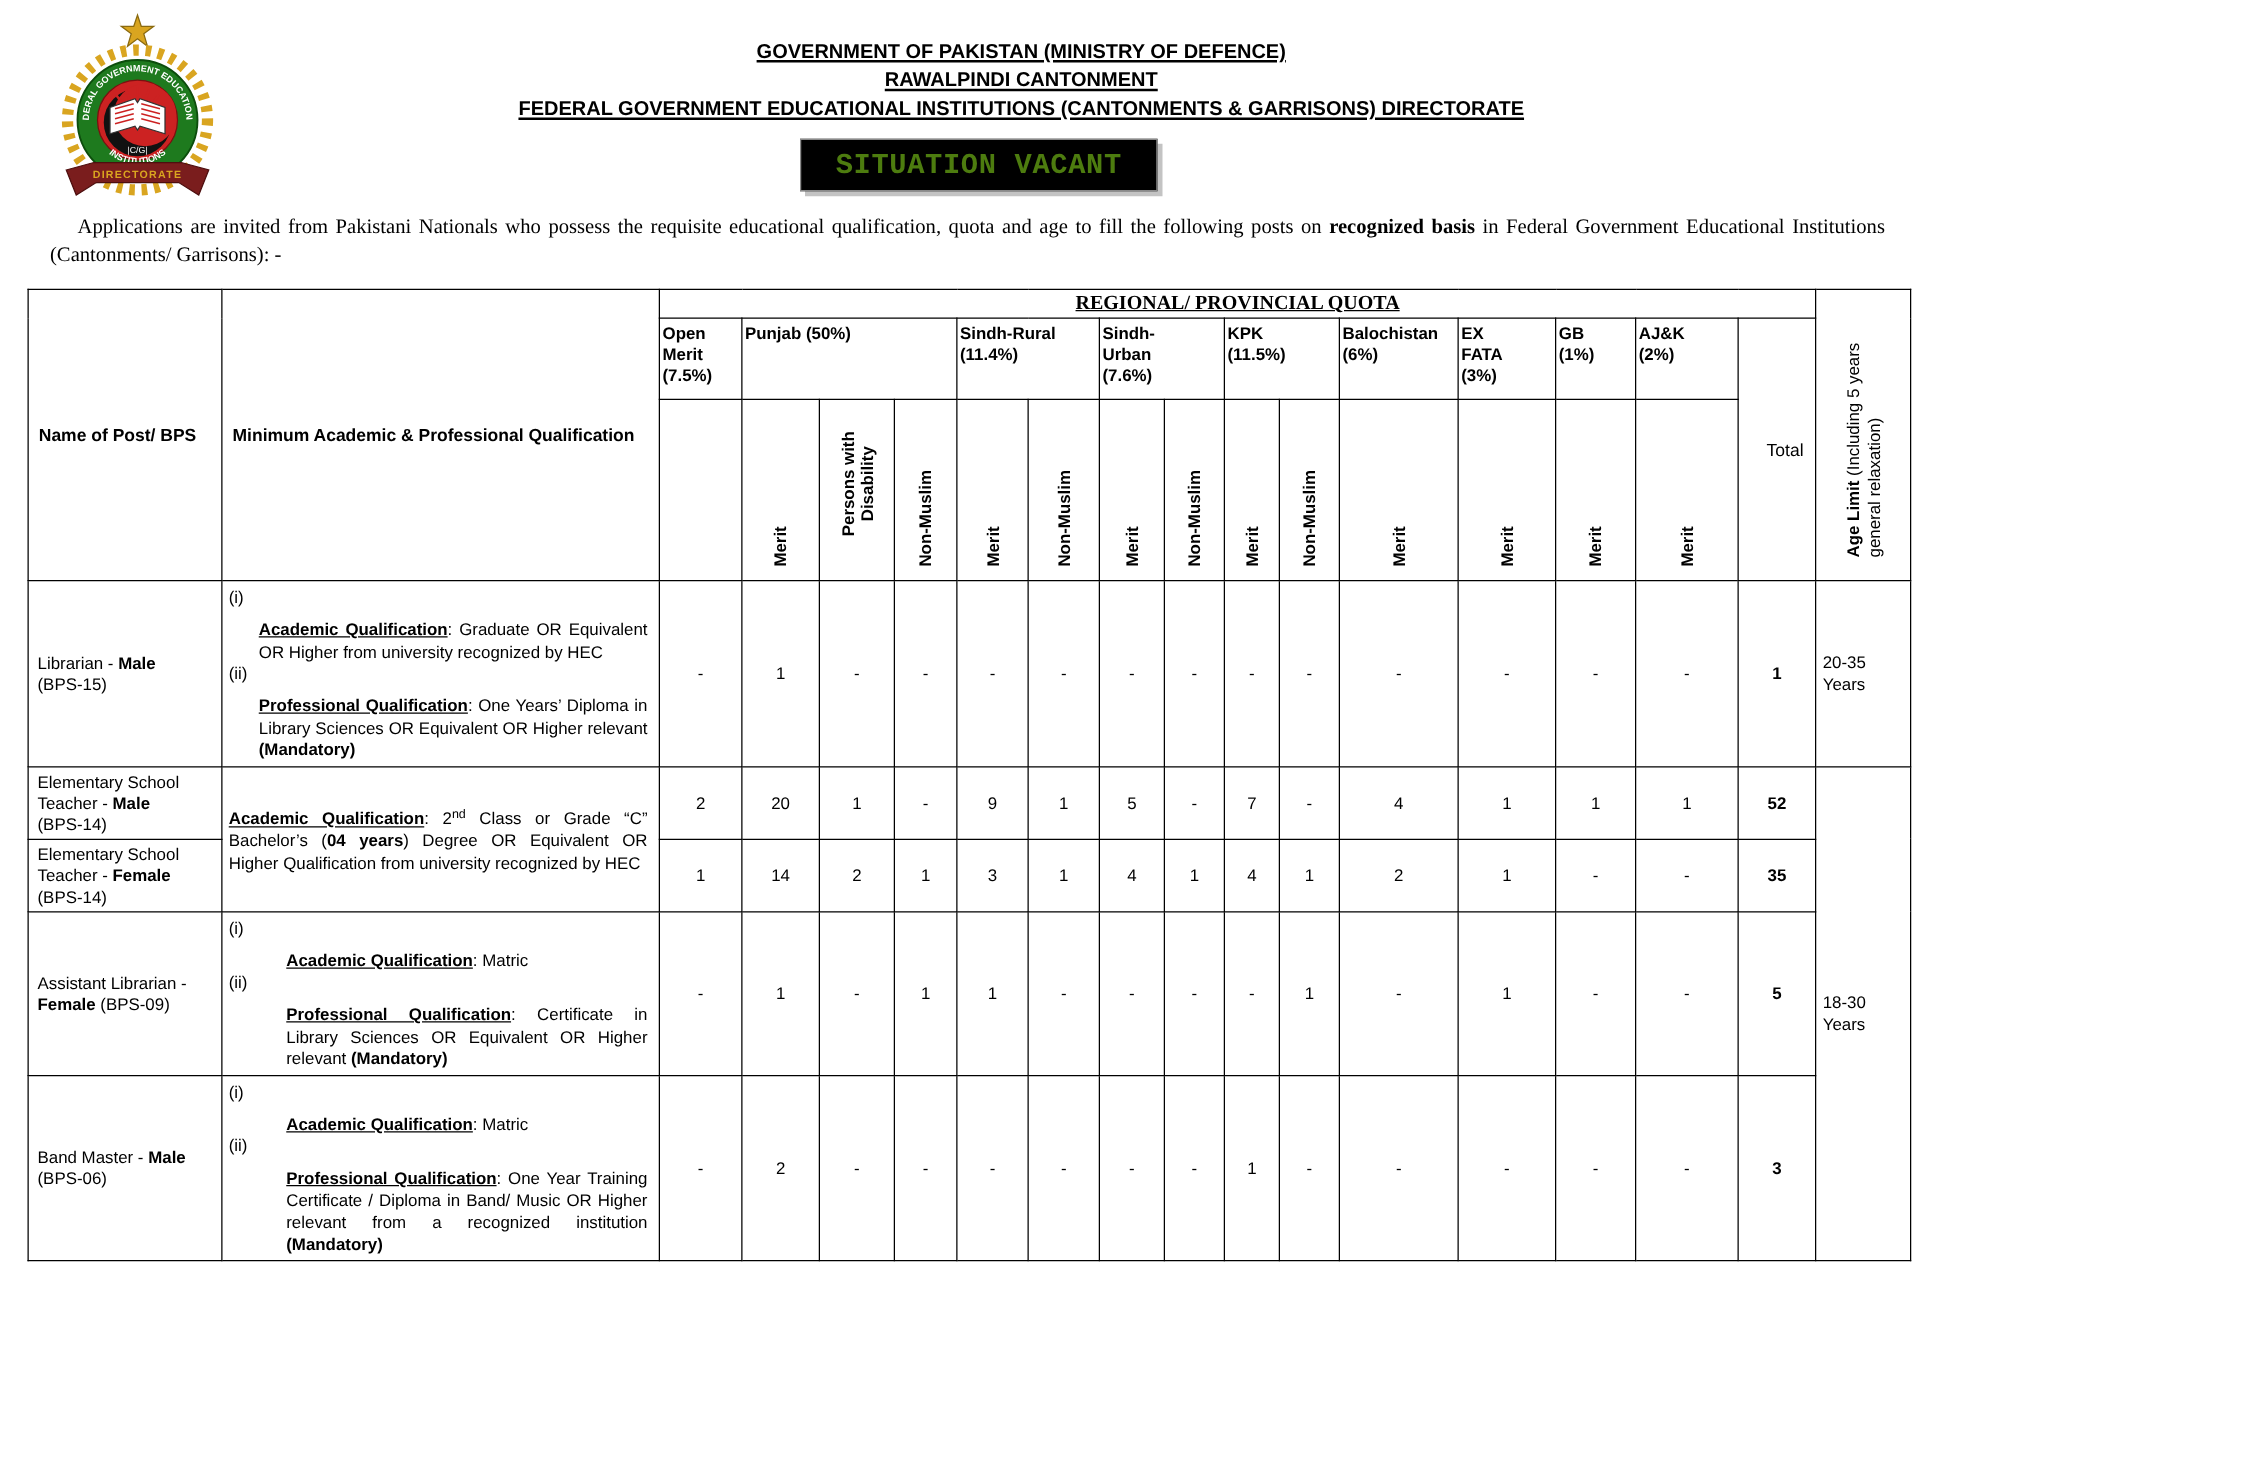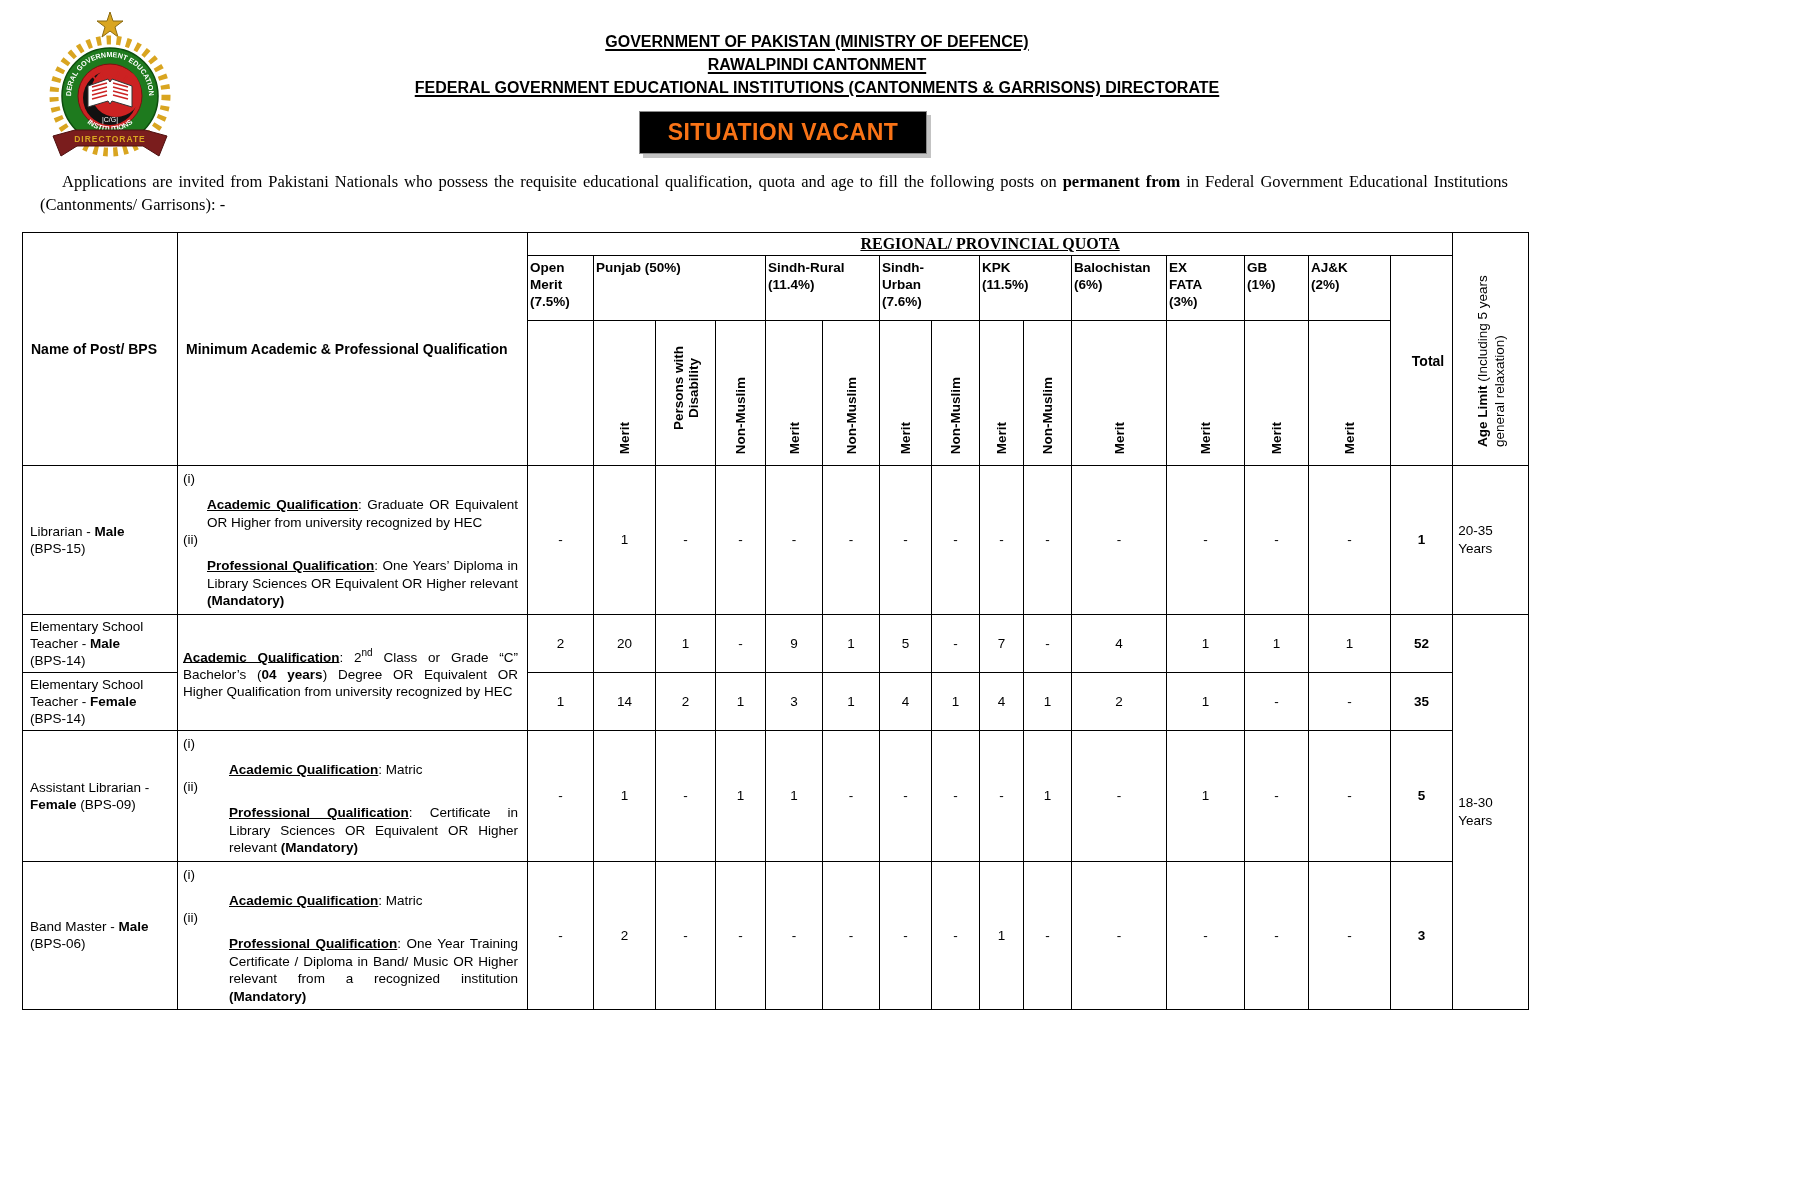--- a/index.html
+++ b/index.html
@@ -5,41 +5,41 @@
   html,body{margin:0;padding:0;background:#fff;}
   .page{position:relative;width:1800px;height:1177px;background:#fff;overflow:hidden;
         font-family:"Liberation Sans",sans-serif;color:#000;}
   .logo{position:absolute;left:34px;top:8px;width:152px;height:162px;}
   .titles{padding-top:30px;margin-left:0;width:1634px;text-align:center;
           font-weight:bold;font-size:16px;line-height:23px;}
   .title-line span{text-decoration:underline;text-decoration-thickness:2px;text-underline-offset:2px;}
   .banner-wrap{width:1566px;text-align:center;}
   .banner-wrap.first{margin-top:12px;}
   .banner-wrap.second{margin-top:10px;}
-  .banner{display:inline-block;background:#000;color:#f97316;font-weight:bold;font-size:23px;
+  .banner{display:inline-block;background:#000;color:#4d7c0f;font-weight:bold;font-size:23px;
           letter-spacing:.5px;padding:7px 28px;border:1px solid #8a8a8a;
-          box-shadow:4px 4px 0 #c3c3c3;}
+          box-shadow:4px 4px 0 #c3c3c3;font-family:Liberation Mono, monospace;}
   .intro{margin:16px 292px 0 40px;font-family:"Liberation Serif",serif;font-size:16.5px;
          line-height:23px;text-align:justify;text-indent:22px;}
   .b{font-weight:bold;}
   .u{text-decoration:underline;}
   sup{font-size:10px;margin-top:20px;}
   
   table{border-collapse:collapse;table-layout:fixed;width:1506px;margin:16px 0 0 22px;}
   td{border:1px solid #000;font-size:13.5px;padding:1px 2px;overflow:hidden;}
   .quota-cell{font-family:"Liberation Serif",serif;font-weight:bold;font-size:16px;
               text-align:center;height:22px;padding:0;}
   .quota-cell span{text-decoration:underline;}
   .head-post,.head-qual{font-weight:bold;vertical-align:middle;padding-left:8px;font-size:14px;line-height:18px;}
   .group-cell{font-weight:bold;vertical-align:top;white-space:pre-line;
               padding-top:3px;line-height:17px;height:60px;margin-top:28px;}
   .sub-cell{height:132px;vertical-align:bottom;text-align:center;padding-bottom:8px;}
   .vtext{display:inline-block;writing-mode:vertical-rl;transform:rotate(180deg);
          font-weight:bold;line-height:15px;white-space:pre-line;}
-  .total-head{font-weight:bold;text-align:center;vertical-align:middle;font-size:14px;padding-left:15px;}
+  .total-head{font-weight:normal;text-align:center;vertical-align:middle;font-size:14px;padding-left:15px;}
   .age-head{vertical-align:middle;text-align:center;padding:0;}
   .vage{display:inline-block;writing-mode:vertical-rl;transform:rotate(180deg);
         max-height:198px;line-height:17px;font-size:13.5px;text-align:left;}
   .post-cell{vertical-align:middle;padding:3px 4px 3px 7px;white-space:pre-line;line-height:17px;}
   .qual-cell{vertical-align:middle;text-align:justify;padding:4px 9px 4px 5px;line-height:17.5px;}
   .qitem{display:flex;}
   .qnum{flex:0 0 24px;}
   .wide .qnum{flex:0 0 46px;}
   .qtext{flex:1 1 auto;text-align:justify;margin-top:26px;}
   .val{text-align:center;vertical-align:middle;}
@@ -94,21 +94,21 @@
   <div class="titles">
     <div class="title-line"><span>GOVERNMENT OF PAKISTAN (MINISTRY OF DEFENCE)</span></div>
     <div class="title-line"><span>RAWALPINDI CANTONMENT</span></div>
     <div class="title-line"><span>FEDERAL GOVERNMENT EDUCATIONAL INSTITUTIONS (CANTONMENTS &amp; GARRISONS) DIRECTORATE</span></div>
   </div>
 
   <div class="banner-wrap first">
     <div class="banner">SITUATION VACANT</div>
   </div>
 
-  <div class="intro"><span>Applications are invited from Pakistani Nationals who possess the requisite educational qualification, quota and age to fill the following posts on </span><span class="b">permanent from</span><span> in Federal Government Educational Institutions (Cantonments/ Garrisons): -</span></div>
+  <div class="intro"><span>Applications are invited from Pakistani Nationals who possess the requisite educational qualification, quota and age to fill the following posts on </span><span class="b">recognized basis</span><span> in Federal Government Educational Institutions (Cantonments/ Garrisons): -</span></div>
 
 
   <table>
     <colgroup>
       <col style="width:155px">
         <col style="width:350px">
         <col style="width:66px">
         <col style="width:62px">
       <col style="width:60px">
         <col style="width:50px">

